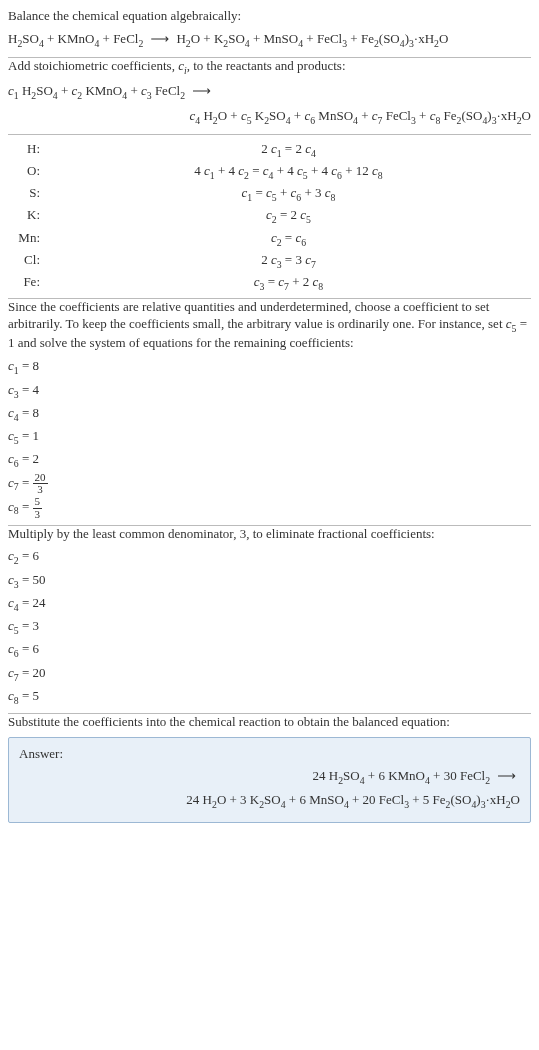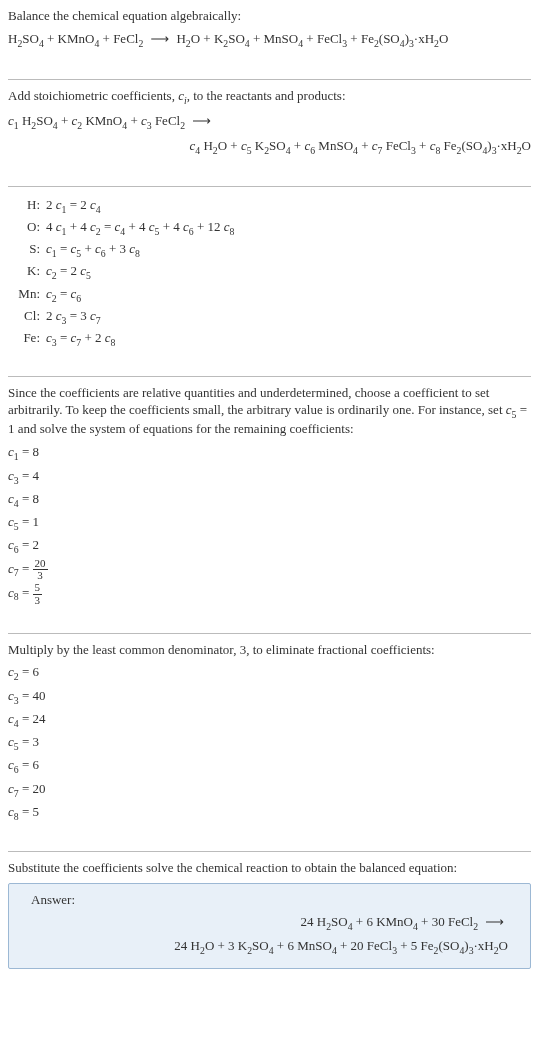--- a/index.html
+++ b/index.html
@@ -7,22 +7,21 @@
       font-size: 13px;
       color: #333;
       margin: 0;
       padding: 8px;
       width: 539px;
       box-sizing: border-box;
       background: #fff;
     }
     .section {
       border-bottom: 1px solid #bbb;
-      padding-bottom: 26px;
-      margin-bottom: 8px;
+      padding-bottom: 4px;
     }
     .section:last-of-type {
       border-bottom: none;
     }
     .intro-text {
       line-height: 1.3;
       margin-bottom: 4px;
     }
     .equation {
       font-family: Liberation Serif, serif;
@@ -47,20 +46,21 @@
       display: flex;
       line-height: 1.5;
     }
     .atom-label {
       width: 32px;
       text-align: right;
       padding-right: 6px;
     }
     .atom-eq {
       flex: 1;
+      text-align: center;
     }
     .coeff-line {
       line-height: 1.5;
       margin: 1px 0;
     }
     .frac {
       display: inline-block;
       vertical-align: middle;
       text-align: center;
       font-size: 0.85em;
@@ -71,21 +71,21 @@
       border-bottom: 1px solid #333;
       padding: 0 2px;
     }
     .frac .den {
       display: block;
       padding: 0 2px;
     }
     .answer-box {
       border: 1px solid #9cb8d4;
       background: #e8f0f8;
-      padding: 8px 22px;
+      padding: 8px 10px;
       margin-top: 6px;
       border-radius: 2px;
     }
     .answer-label {
       margin-bottom: 4px;
     }
     .arrow {
       padding: 0 4px;
     }
     .ital {
@@ -146,28 +146,28 @@
   <div class="coeff-line"><span class="ital">c</span><sub>4</sub> = <span>8</span></div>
   <div class="coeff-line"><span class="ital">c</span><sub>5</sub> = <span>1</span></div>
   <div class="coeff-line"><span class="ital">c</span><sub>6</sub> = <span>2</span></div>
   <div class="coeff-line"><span class="ital">c</span><sub>7</sub> = <span class="frac"><span class="num">20</span><span class="den">3</span></span></div>
   <div class="coeff-line"><span class="ital">c</span><sub>8</sub> = <span class="frac"><span class="num">5</span><span class="den">3</span></span></div>
 </div>
 
 <div class="section">
   <div class="intro-text">Multiply by the least common denominator, 3, to eliminate fractional coefficients:</div>
   <div class="coeff-line"><span class="ital">c</span><sub>2</sub> = <span>6</span></div>
-  <div class="coeff-line"><span class="ital">c</span><sub>3</sub> = <span>40</span></div>
+  <div class="coeff-line"><span class="ital">c</span><sub>3</sub> = <span>50</span></div>
   <div class="coeff-line"><span class="ital">c</span><sub>4</sub> = <span>24</span></div>
   <div class="coeff-line"><span class="ital">c</span><sub>5</sub> = <span>3</span></div>
   <div class="coeff-line"><span class="ital">c</span><sub>6</sub> = <span>6</span></div>
   <div class="coeff-line"><span class="ital">c</span><sub>7</sub> = <span>20</span></div>
   <div class="coeff-line"><span class="ital">c</span><sub>8</sub> = <span>5</span></div>
 </div>
 
 <div>
-  <div class="intro-text">Substitute the coefficients solve the chemical reaction to obtain the balanced equation:</div>
+  <div class="intro-text">Substitute the coefficients into the chemical reaction to obtain the balanced equation:</div>
   <div class="answer-box">
     <div class="answer-label">Answer:</div>
     <div class="equation indent">24 H<sub>2</sub>SO<sub>4</sub> + 6 KMnO<sub>4</sub> + 30 FeCl<sub>2</sub> <span class="arrow">⟶</span></div>
     <div class="equation indent" style="padding-left:48px">24 H<sub>2</sub>O + 3 K<sub>2</sub>SO<sub>4</sub> + 6 MnSO<sub>4</sub> + 20 FeCl<sub>3</sub> + 5 Fe<sub>2</sub>(SO<sub>4</sub>)<sub>3</sub>·xH<sub>2</sub>O</div>
   </div>
 </div>
 
 </body></html>

